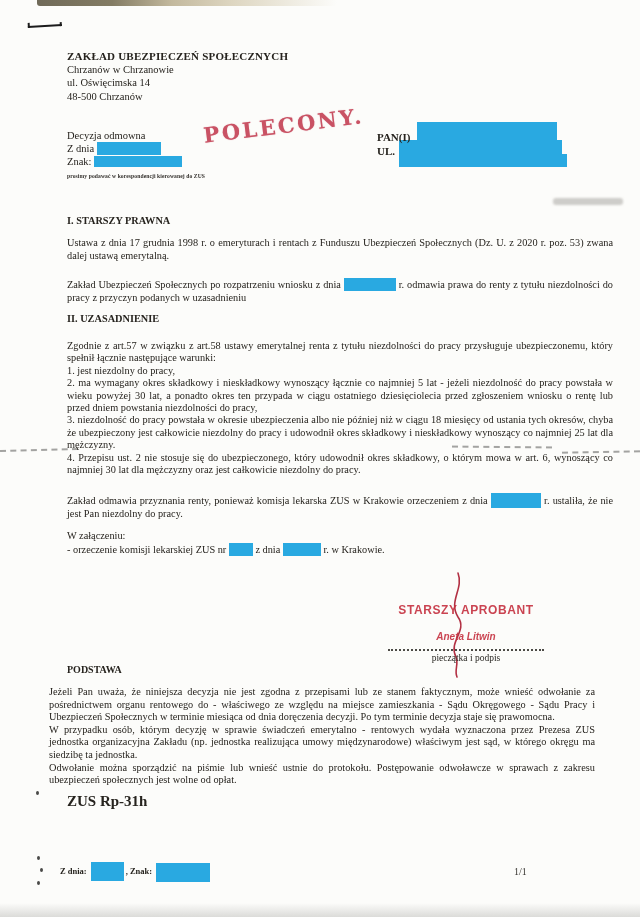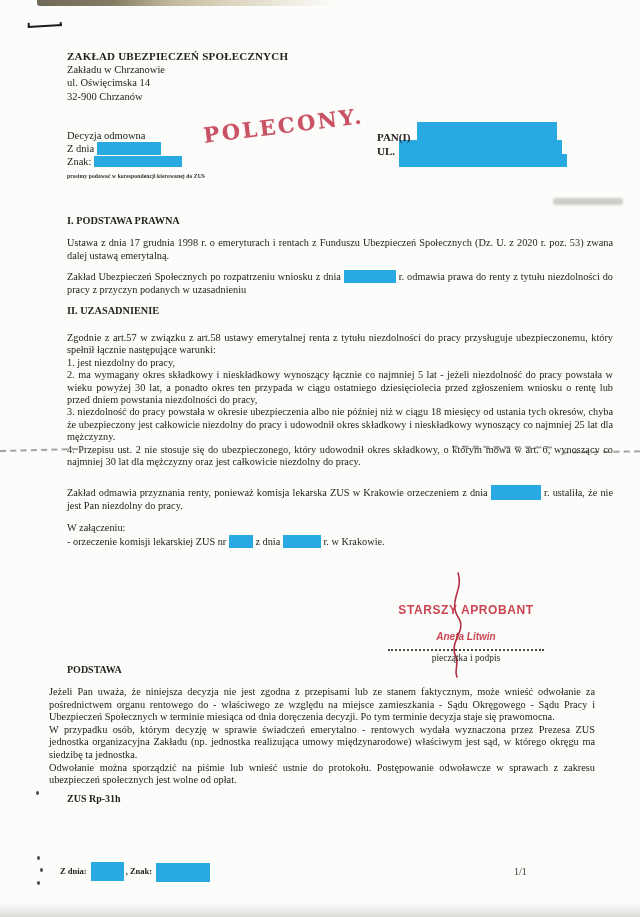--- a/index.html
+++ b/index.html
@@ -44,34 +44,34 @@
     text-shadow:0 0 1px rgba(194,59,80,.5);
   }
   .addressee{position:absolute;left:377px;top:122px;width:200px;height:46px;font-size:11px;font-weight:bold;}
   .addressee .lab1{position:absolute;left:0;top:9px;}
   .addressee .lab2{position:absolute;left:0;top:23px;}
   .addressee .r1{position:absolute;left:40px;top:0;width:140px;height:18px;background:var(--redact,#29a9e1);}
   .addressee .r2{position:absolute;left:22px;top:18px;width:163px;height:14px;background:var(--redact,#29a9e1);}
   .addressee .r3{position:absolute;left:22px;top:32px;width:168px;height:13px;background:var(--redact,#29a9e1);}
   .body-col{position:absolute;left:67px;top:215px;width:546px;font-size:10.3px;line-height:12.45px;text-align:justify;}
   .sec-title{font-weight:bold;text-align:left;}
-  .mb8{margin-bottom:8px;} .mb9{margin-bottom:9px;} .mb10{margin-bottom:10px;}
+  .mb8{margin-bottom:16px;} .mb9{margin-bottom:9px;} .mb10{margin-bottom:10px;}
   .mb12{margin-bottom:12px;} .mb14{margin-bottom:14px;}
   .attach{text-align:left;}
   
   .sig-block{position:absolute;left:382px;top:603px;width:168px;text-align:center;}
   .sig-role{color:var(--sig,#c5303f);font-family:"Liberation Sans",sans-serif;font-weight:bold;font-size:12px;letter-spacing:.6px;opacity:.9;}
   .sig-name{color:var(--sig,#c5303f);font-family:"Liberation Sans",sans-serif;font-weight:bold;font-style:italic;font-size:10px;margin-top:14px;opacity:.9;}
   .sig-dots{margin:7px auto 0;width:156px;border-top:2px dotted #4c4a46;}
   .sig-caption{font-size:9.5px;margin-top:2px;color:#2a2824;}
   .sig-squiggle{position:absolute;left:444px;top:571px;}
   
   .pouczenie-title{position:absolute;left:67px;top:664px;font-size:10px;font-weight:bold;}
   .pouczenie{position:absolute;left:49px;top:686px;width:546px;font-size:10.3px;line-height:12.6px;text-align:justify;}
-  .form-code{position:absolute;left:67px;top:793px;font-size:10px;font-weight:bold;}
+  .form-code{position:absolute;left:67px;top:793px;font-size:15px;font-weight:bold;}
   .footer-line{position:absolute;left:60px;top:859px;font-size:8.5px;font-weight:bold;display:flex;align-items:center;}
   .footer-line .redact{vertical-align:0;}
   .fb1{width:33px;height:19px;margin:1px 2px 0 4px;}
   .fb2{width:54px;height:19px;margin:4px 0 0 4px;}
   .page-num{position:absolute;left:514px;top:866px;font-size:10px;color:#3a3834;}
 </style>
 </head>
 <body>
 
 <div class="page">
@@ -83,23 +83,23 @@
   <div class="strike s2"></div>
   <div class="strike s3"></div>
   <div class="speck" style="left:36px;top:791px;"></div>
   <div class="speck" style="left:37px;top:856px;"></div>
   <div class="speck" style="left:40px;top:868px;"></div>
   <div class="speck" style="left:37px;top:881px;"></div>
   <div class="bottom-shade"></div>
 
   <div class="sender">
     <div class="org">ZAKŁAD UBEZPIECZEŃ SPOŁECZNYCH</div>
-    <div>Zakładu w Chrzanowie</div>
+    <div>Chrzanów w Chrzanowie</div>
     <div>ul. Oświęcimska 14</div>
-    <div>32-900  Chrzanów</div>
+    <div>48-500  Chrzanów</div>
   </div>
 
   <div class="meta">
     <div>Decyzja odmowna</div>
     <div>
       <span>Z dnia</span>
       <span class="redact" style="width:64px;height:13px;"></span>
     </div>
     <div>
       <span>Znak:</span>
@@ -112,21 +112,21 @@
 
   <div class="addressee">
     <span class="r1"></span>
     <span class="r2"></span>
     <span class="r3"></span>
     <span class="lab1">PAN(I)</span>
     <span class="lab2">UL.</span>
   </div>
 
   <div class="body-col">
-    <div class="sec-title mb10">I. PODSTAWA PRAWNA</div>
+    <div class="sec-title mb10">I. STARSZY PRAWNA</div>
     <div class="mb8">Ustawa z dnia 17 grudnia 1998 r. o emeryturach i rentach z Funduszu Ubezpieczeń Społecznych (Dz. U. z 2020 r. poz. 53) zwana dalej ustawą emerytalną.</div>
     <div class="mb9">
       <span>Zakład Ubezpieczeń Społecznych po rozpatrzeniu wniosku z dnia</span>
       <span class="redact" style="width:52px;height:13px;"></span>
       <span>r. odmawia prawa do renty z tytułu niezdolności do pracy  z przyczyn podanych w uzasadnieniu</span>
     </div>
     <div class="sec-title mb14">II. UZASADNIENIE</div>
     <div>Zgodnie z art.57 w związku z art.58 ustawy emerytalnej renta z tytułu niezdolności do pracy przysługuje ubezpieczonemu, który spełnił łącznie następujące warunki:</div>
     <div style="text-align:left;">1. jest niezdolny do pracy,</div>
     <div>2. ma wymagany okres składkowy i nieskładkowy wynoszący łącznie co najmniej 5 lat - jeżeli niezdolność do pracy powstała w wieku powyżej 30 lat, a ponadto okres ten przypada w ciągu ostatniego dziesięciolecia przed zgłoszeniem wniosku o rentę lub przed dniem powstania niezdolności do pracy,</div>

